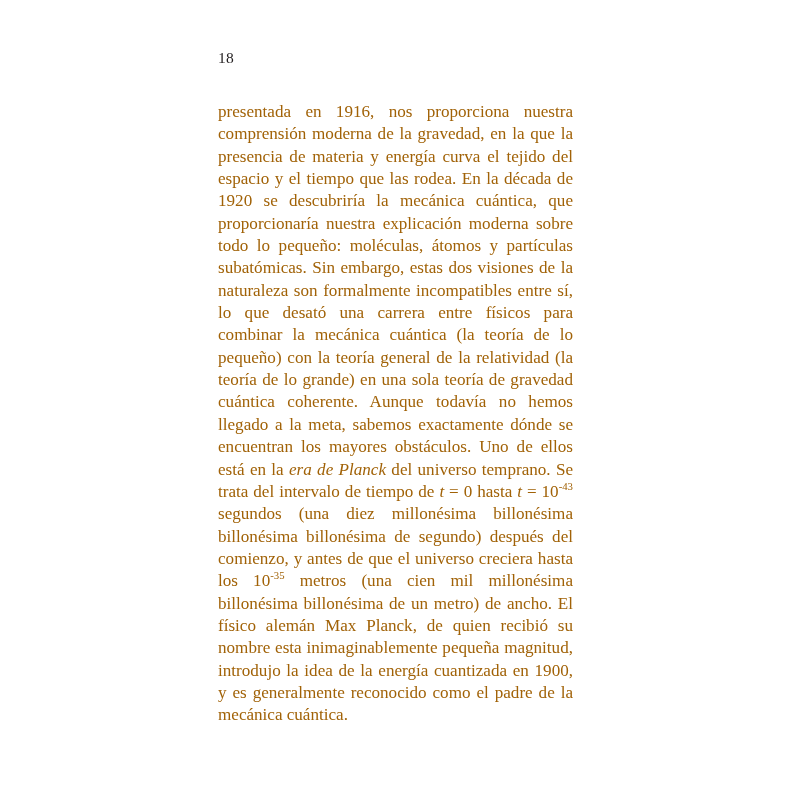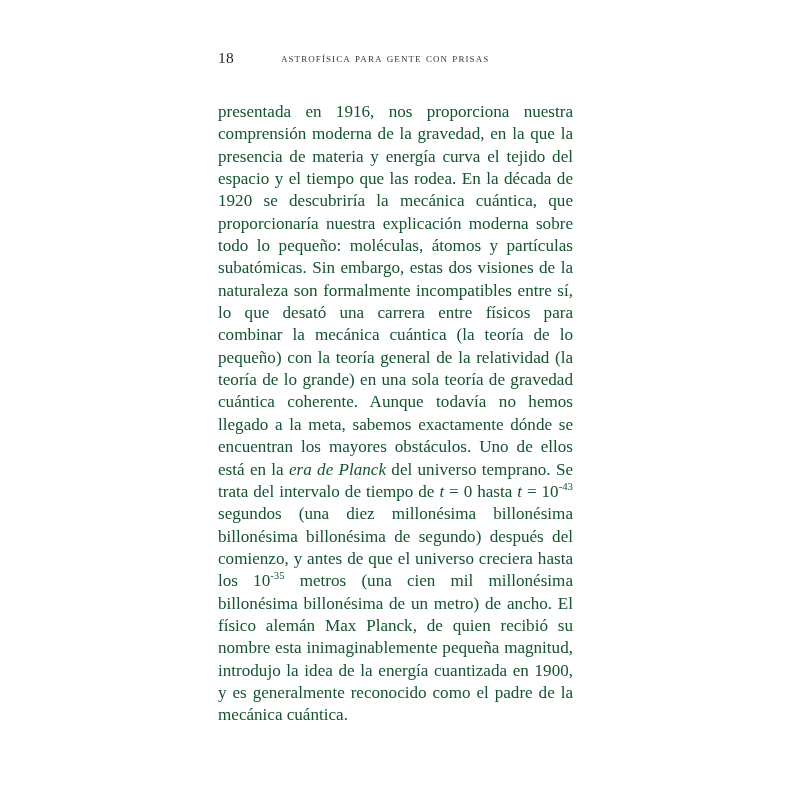--- a/index.html
+++ b/index.html
@@ -58,21 +58,21 @@
     width: 355px;
   }
 
   p.para {
     margin: 0;
     font-size: 17.1px;
     line-height: 22.35px;
     text-align: justify;
     text-align-last: left;
     text-justify: inter-word;
-    color: #14532d;
+    color: #a16207;
     word-spacing: -0.1px;
     hyphens: none;
   }
   p.para.indent {
     text-indent: 20px;
   }
 
   em.it {
     font-style: italic;
   }
@@ -86,21 +86,20 @@
     letter-spacing: 0;
   }
 </style>
 </head>
 <body>
 
 <div class="page">
 
   <div class="running-head">
     <span class="folio">18</span>
-    <span class="head-title">ASTROFÍSICA PARA GENTE CON PRISAS</span>
   </div>
 
   <div class="textblock">
 
     <p class="para" id="para-1">presentada en 1916, nos proporciona nuestra comprensión moderna de la gravedad, en la que la presencia de materia y energía curva el tejido del espacio y el tiempo que las rodea. En la década de 1920 se descubriría la mecánica cuántica, que proporcionaría nuestra explicación moderna sobre todo lo pequeño: moléculas, átomos y partículas subatómicas. Sin embargo, estas dos visiones de la naturaleza son formalmente incompatibles entre sí, lo que desató una carrera entre físicos para combinar la mecánica cuántica (la teoría de lo pequeño) con la teoría general de la relatividad (la teoría de lo grande) en una sola teoría de gravedad cuántica coherente. Aunque todavía no hemos llegado a la meta, sabemos exactamente dónde se encuentran los mayores obstáculos. Uno de ellos está en la <em class="it">era de Planck</em> del universo temprano. Se trata del intervalo de tiempo de <i class="math">t</i> = 0 hasta <i class="math">t</i> = 10<sup class="exp">-43</sup> segundos (una diez millonésima billonésima billonésima billonésima de segundo) después del comienzo, y antes de que el universo creciera hasta los 10<sup class="exp">-35</sup> metros (una cien mil millonésima billonésima billonésima de un metro) de ancho. El físico alemán Max Planck, de quien recibió su nombre esta inimaginablemente pequeña magnitud, introdujo la idea de la energía cuantizada en 1900, y es generalmente reconocido como el padre de la mecánica cuántica.</p>
 
 
   </div>
 
 </div>

